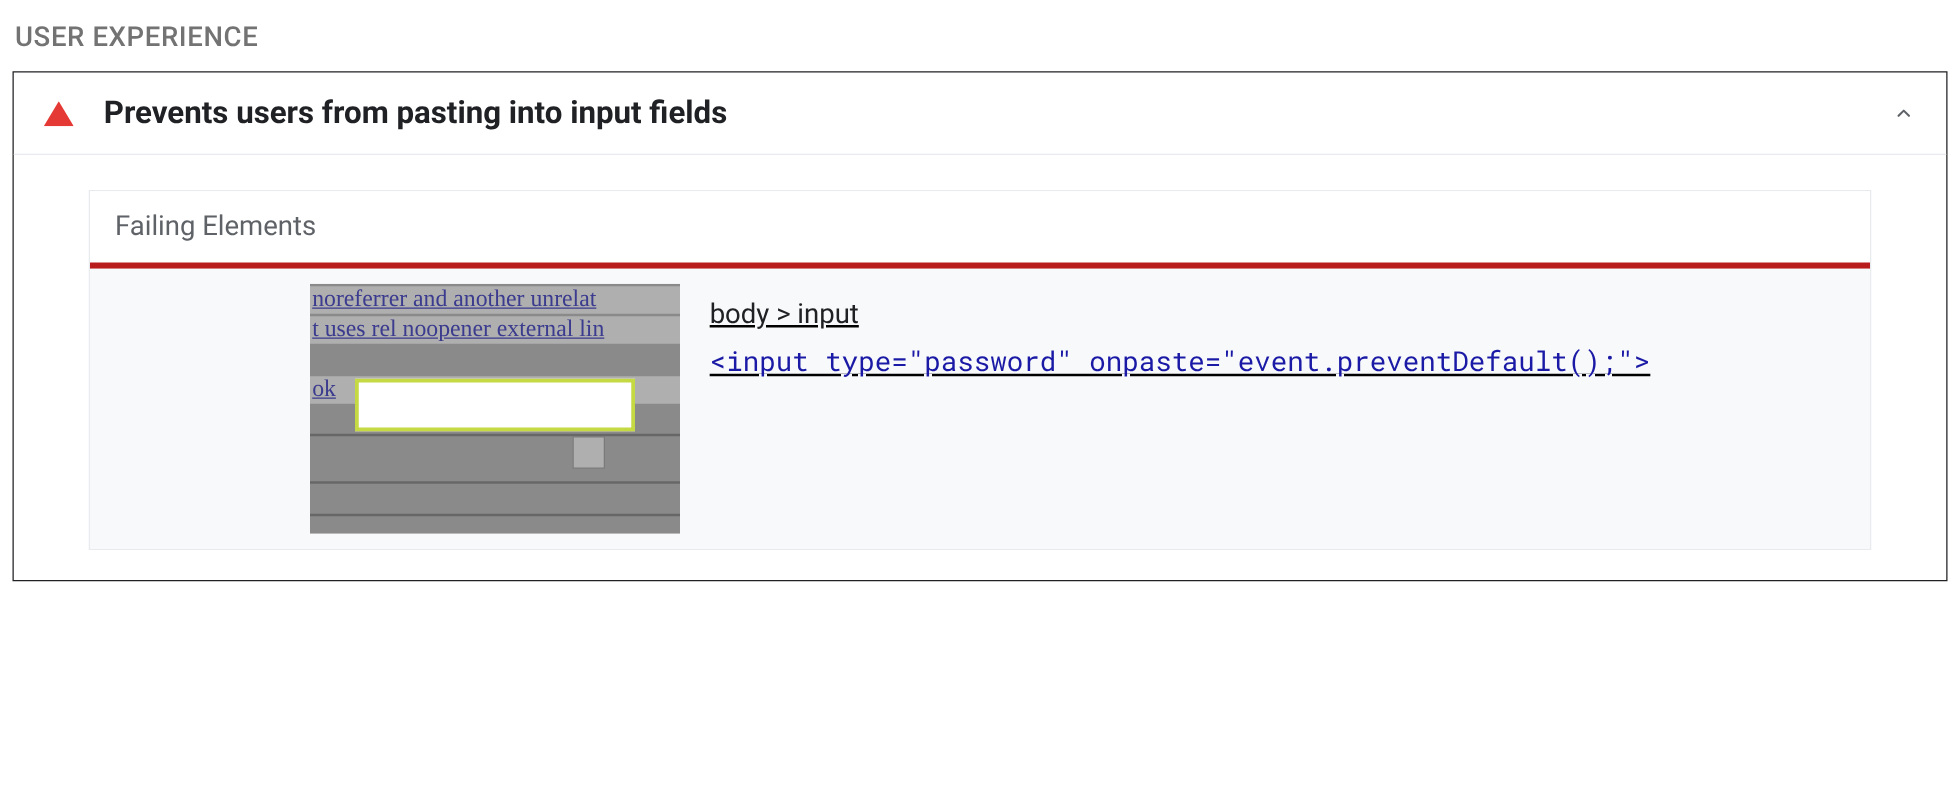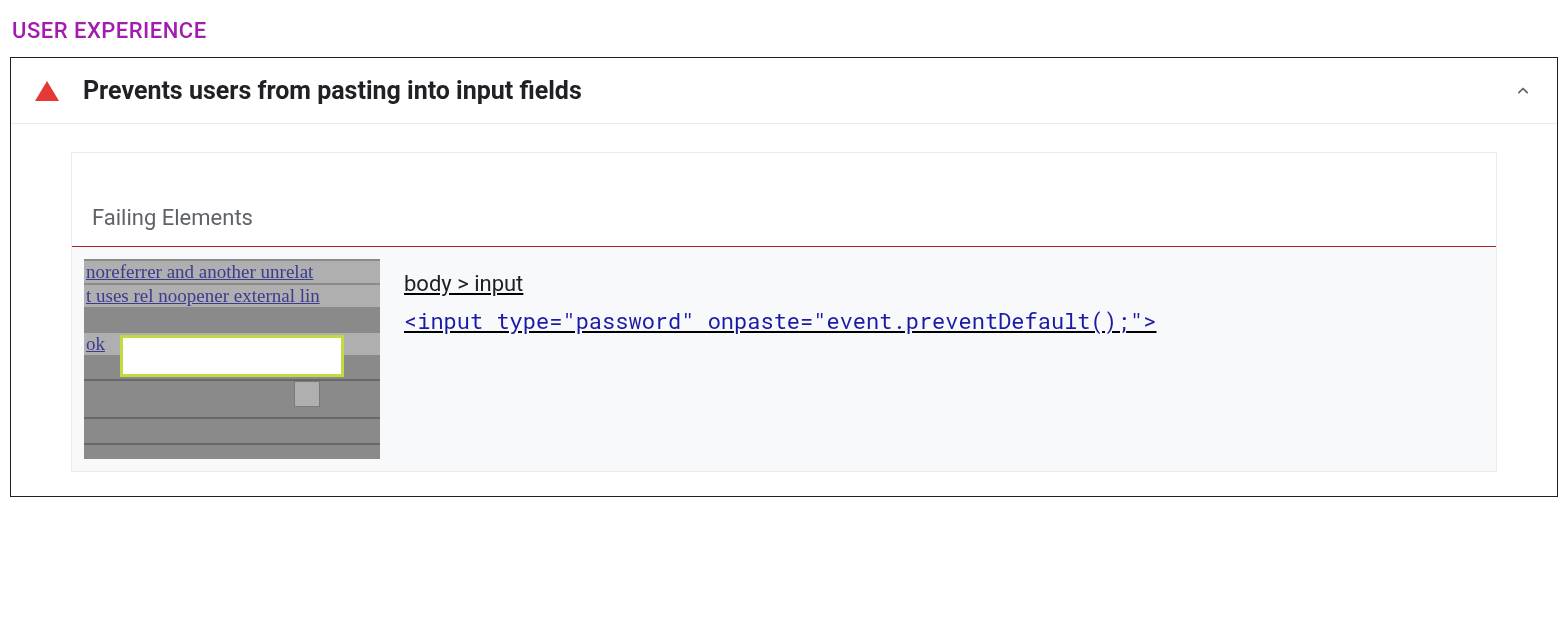--- a/index.html
+++ b/index.html
@@ -6,21 +6,21 @@
       margin: 0;
       padding: 0;
       box-sizing: border-box;
     }
     body {
       font-family: 'Roboto', 'Helvetica Neue', Arial, sans-serif;
       background: #fff;
       padding: 0;
     }
     .section-header {
-      color: #a21caf;
+      color: #737373;
       font-size: 22px;
       font-weight: 500;
       letter-spacing: 0.5px;
       padding: 18px 12px 14px 12px;
     }
     .audit-panel {
       border: 1px solid #202124;
       margin: 0 10px 10px 10px;
       background: #fff;
     }
@@ -70,28 +70,28 @@
     }
     .failing-table {
       border: 1px solid #e8eaed;
     }
     .failing-table-header {
       padding: 16px 20px;
       color: #5f6368;
       font-size: 22px;
       font-weight: 400;
       background: #fff;
-      border-bottom: 1px solid #b91c1c;
-      margin-top: 36px;
+      border-bottom: 5px solid #b91c1c;
     }
     .failing-row {
       display: flex;
       background: #f8f9fa;
       padding: 12px;
       gap: 24px;
+      justify-content: center;
     }
     .thumbnail {
       width: 296px;
       height: 200px;
       flex-shrink: 0;
       position: relative;
       overflow: hidden;
     }
     .thumb-bg {
       position: absolute;

